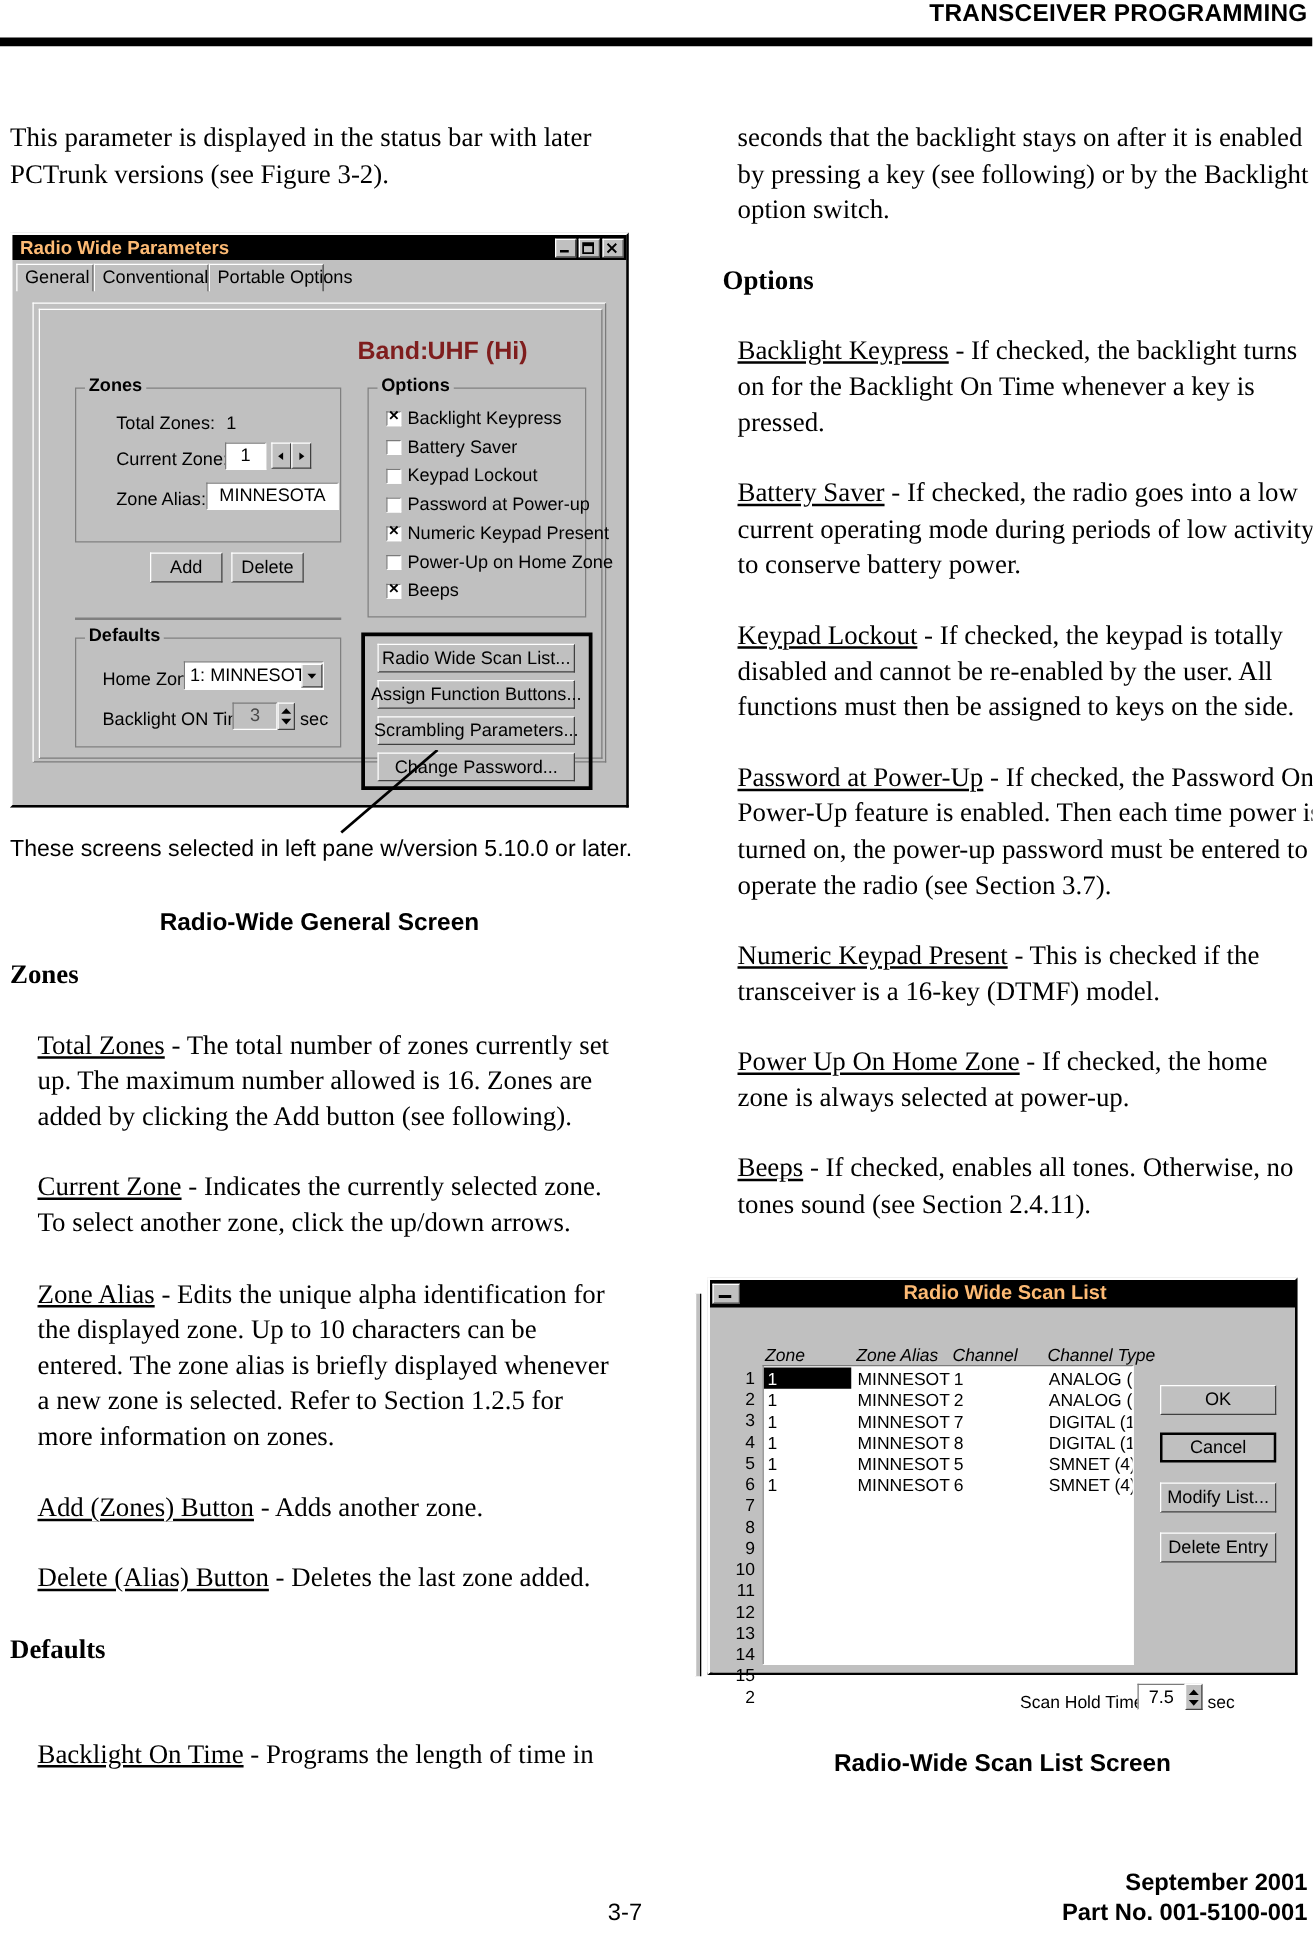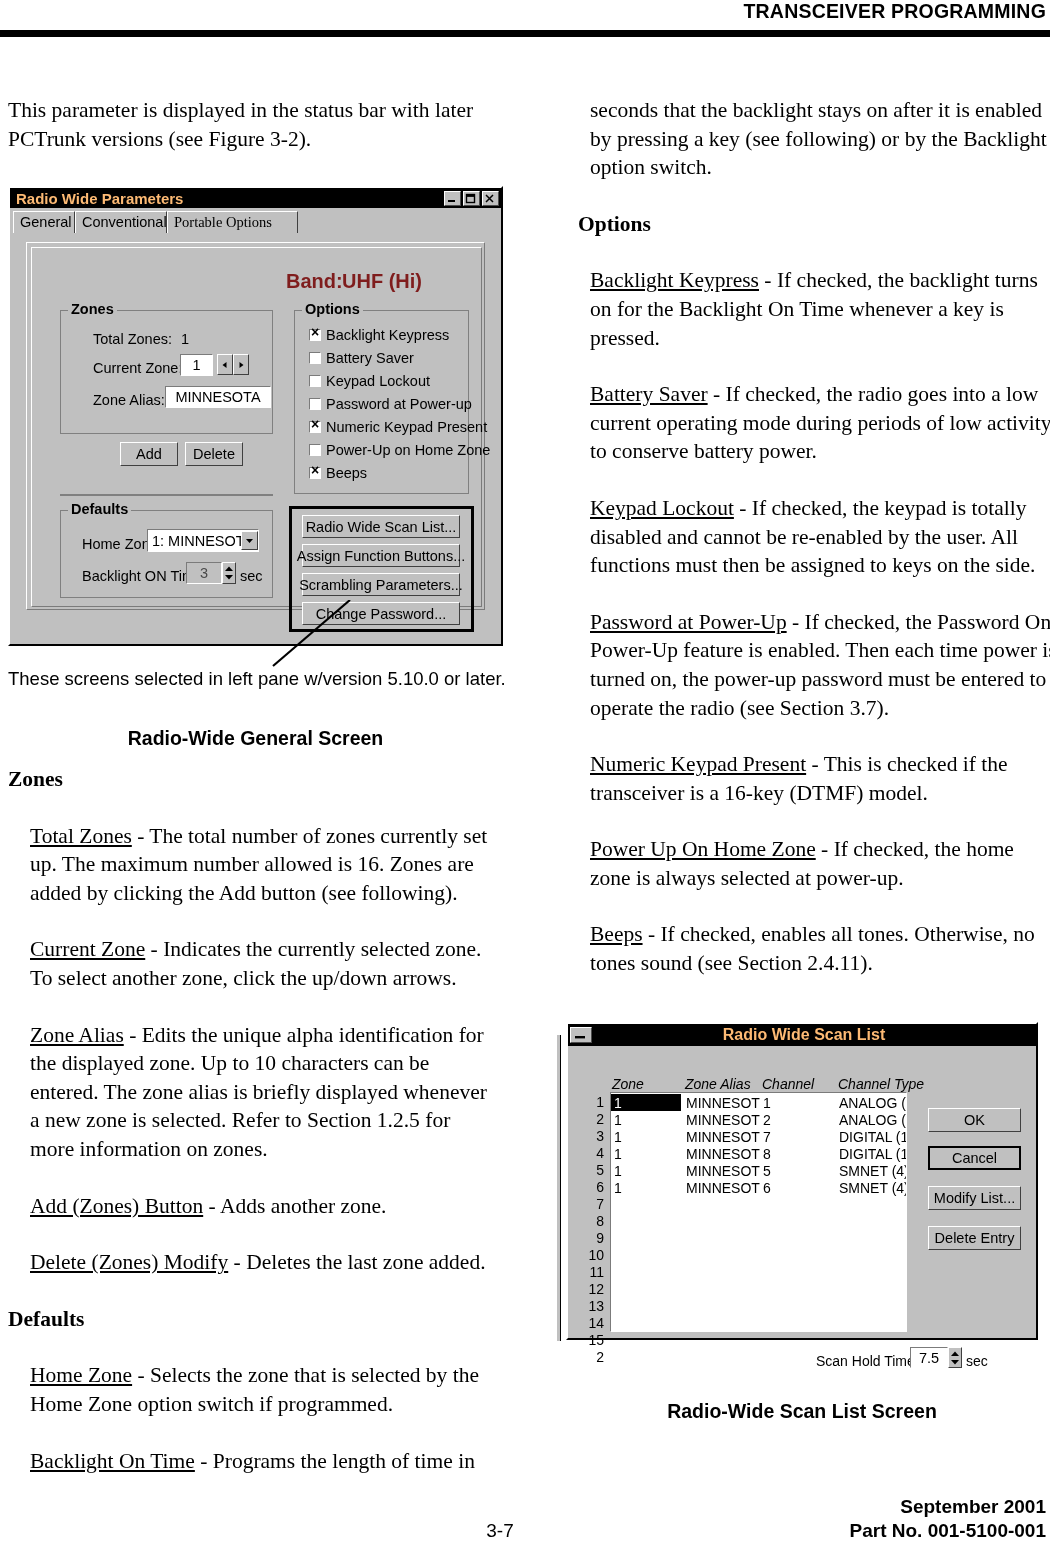--- a/index.html
+++ b/index.html
@@ -323,21 +323,21 @@
     </div>
   </div>
 
   <div class="tabstrip">
     <div class="tab" style="left:0px; width:62px;">
       <span>General</span>
     </div>
     <div class="tab" style="left:62px; width:92px;">
       <span>Conventional</span>
     </div>
-    <div class="tab" style="left:154px; width:131px;font-family:Liberation Serif, serif;">
+    <div class="tab" style="left:154px; width:92px;">
       <span>Portable Options</span>
     </div>
   </div>
 
   <div class="panel" style="left:16px; top:54px; width:459px; height:368px;">
     <div class="panel" style="left:4px; top:4px; width:451px; height:360px;">
 
       <div class="bandlbl" style="left:254px; top:22px;">Band:</div>
       <div class="bandlbl" style="left:310px; top:22px;">UHF (Hi)</div>
 
@@ -463,25 +463,24 @@
   <h3 class="sect">Zones</h3>
   <div class="gap"></div>
   <p class="body indent"><span class="u">Total Zones</span><span> - The total number of zones currently set up. The maximum number allowed is 16. Zones are added by clicking the Add button (see following).</span></p>
   <div class="gap"></div>
   <p class="body indent"><span class="u">Current Zone</span><span> - Indicates the currently selected zone. To select another zone, click the up/down arrows.</span></p>
   <div class="gap"></div>
   <p class="body indent"><span class="u">Zone Alias</span><span> - Edits the unique alpha identification for the displayed zone. Up to 10 characters can be entered. The zone alias is briefly displayed whenever a new zone is selected. Refer to Section 1.2.5 for more information on zones.</span></p>
   <div class="gap"></div>
   <p class="body indent"><span class="u">Add (Zones) Button</span><span> - Adds another zone.</span></p>
   <div class="gap"></div>
-  <p class="body indent"><span class="u">Delete (Zones) Modify</span><span> - Deletes the last zone added.</span></p>
+  <p class="body indent"><span class="u">Delete (Alias) Button</span><span> - Deletes the last zone added.</span></p>
   <div class="gap"></div>
   <h3 class="sect">Defaults</h3>
   <div class="gap"></div>
-  <p class="body indent"><span class="u">Home Zone</span><span> - Selects the zone that is selected by the Home Zone option switch if programmed.</span></p>
   <div class="gap"></div>
   <p class="body indent"><span class="u">Backlight On Time</span><span> - Programs the length of time in</span></p>
 </div>
 
 <div class="col" id="col-right">
   <p class="body indent">seconds that the backlight stays on after it is enabled by pressing a key (see following) or by the Backlight option switch.</p>
   <div class="gap"></div>
   <h3 class="sect ind">Options</h3>
   <div class="gap"></div>
   <p class="body indent"><span class="u">Backlight Keypress</span><span> - If checked, the backlight turns on for the Backlight On Time whenever a key is pressed.</span></p>

